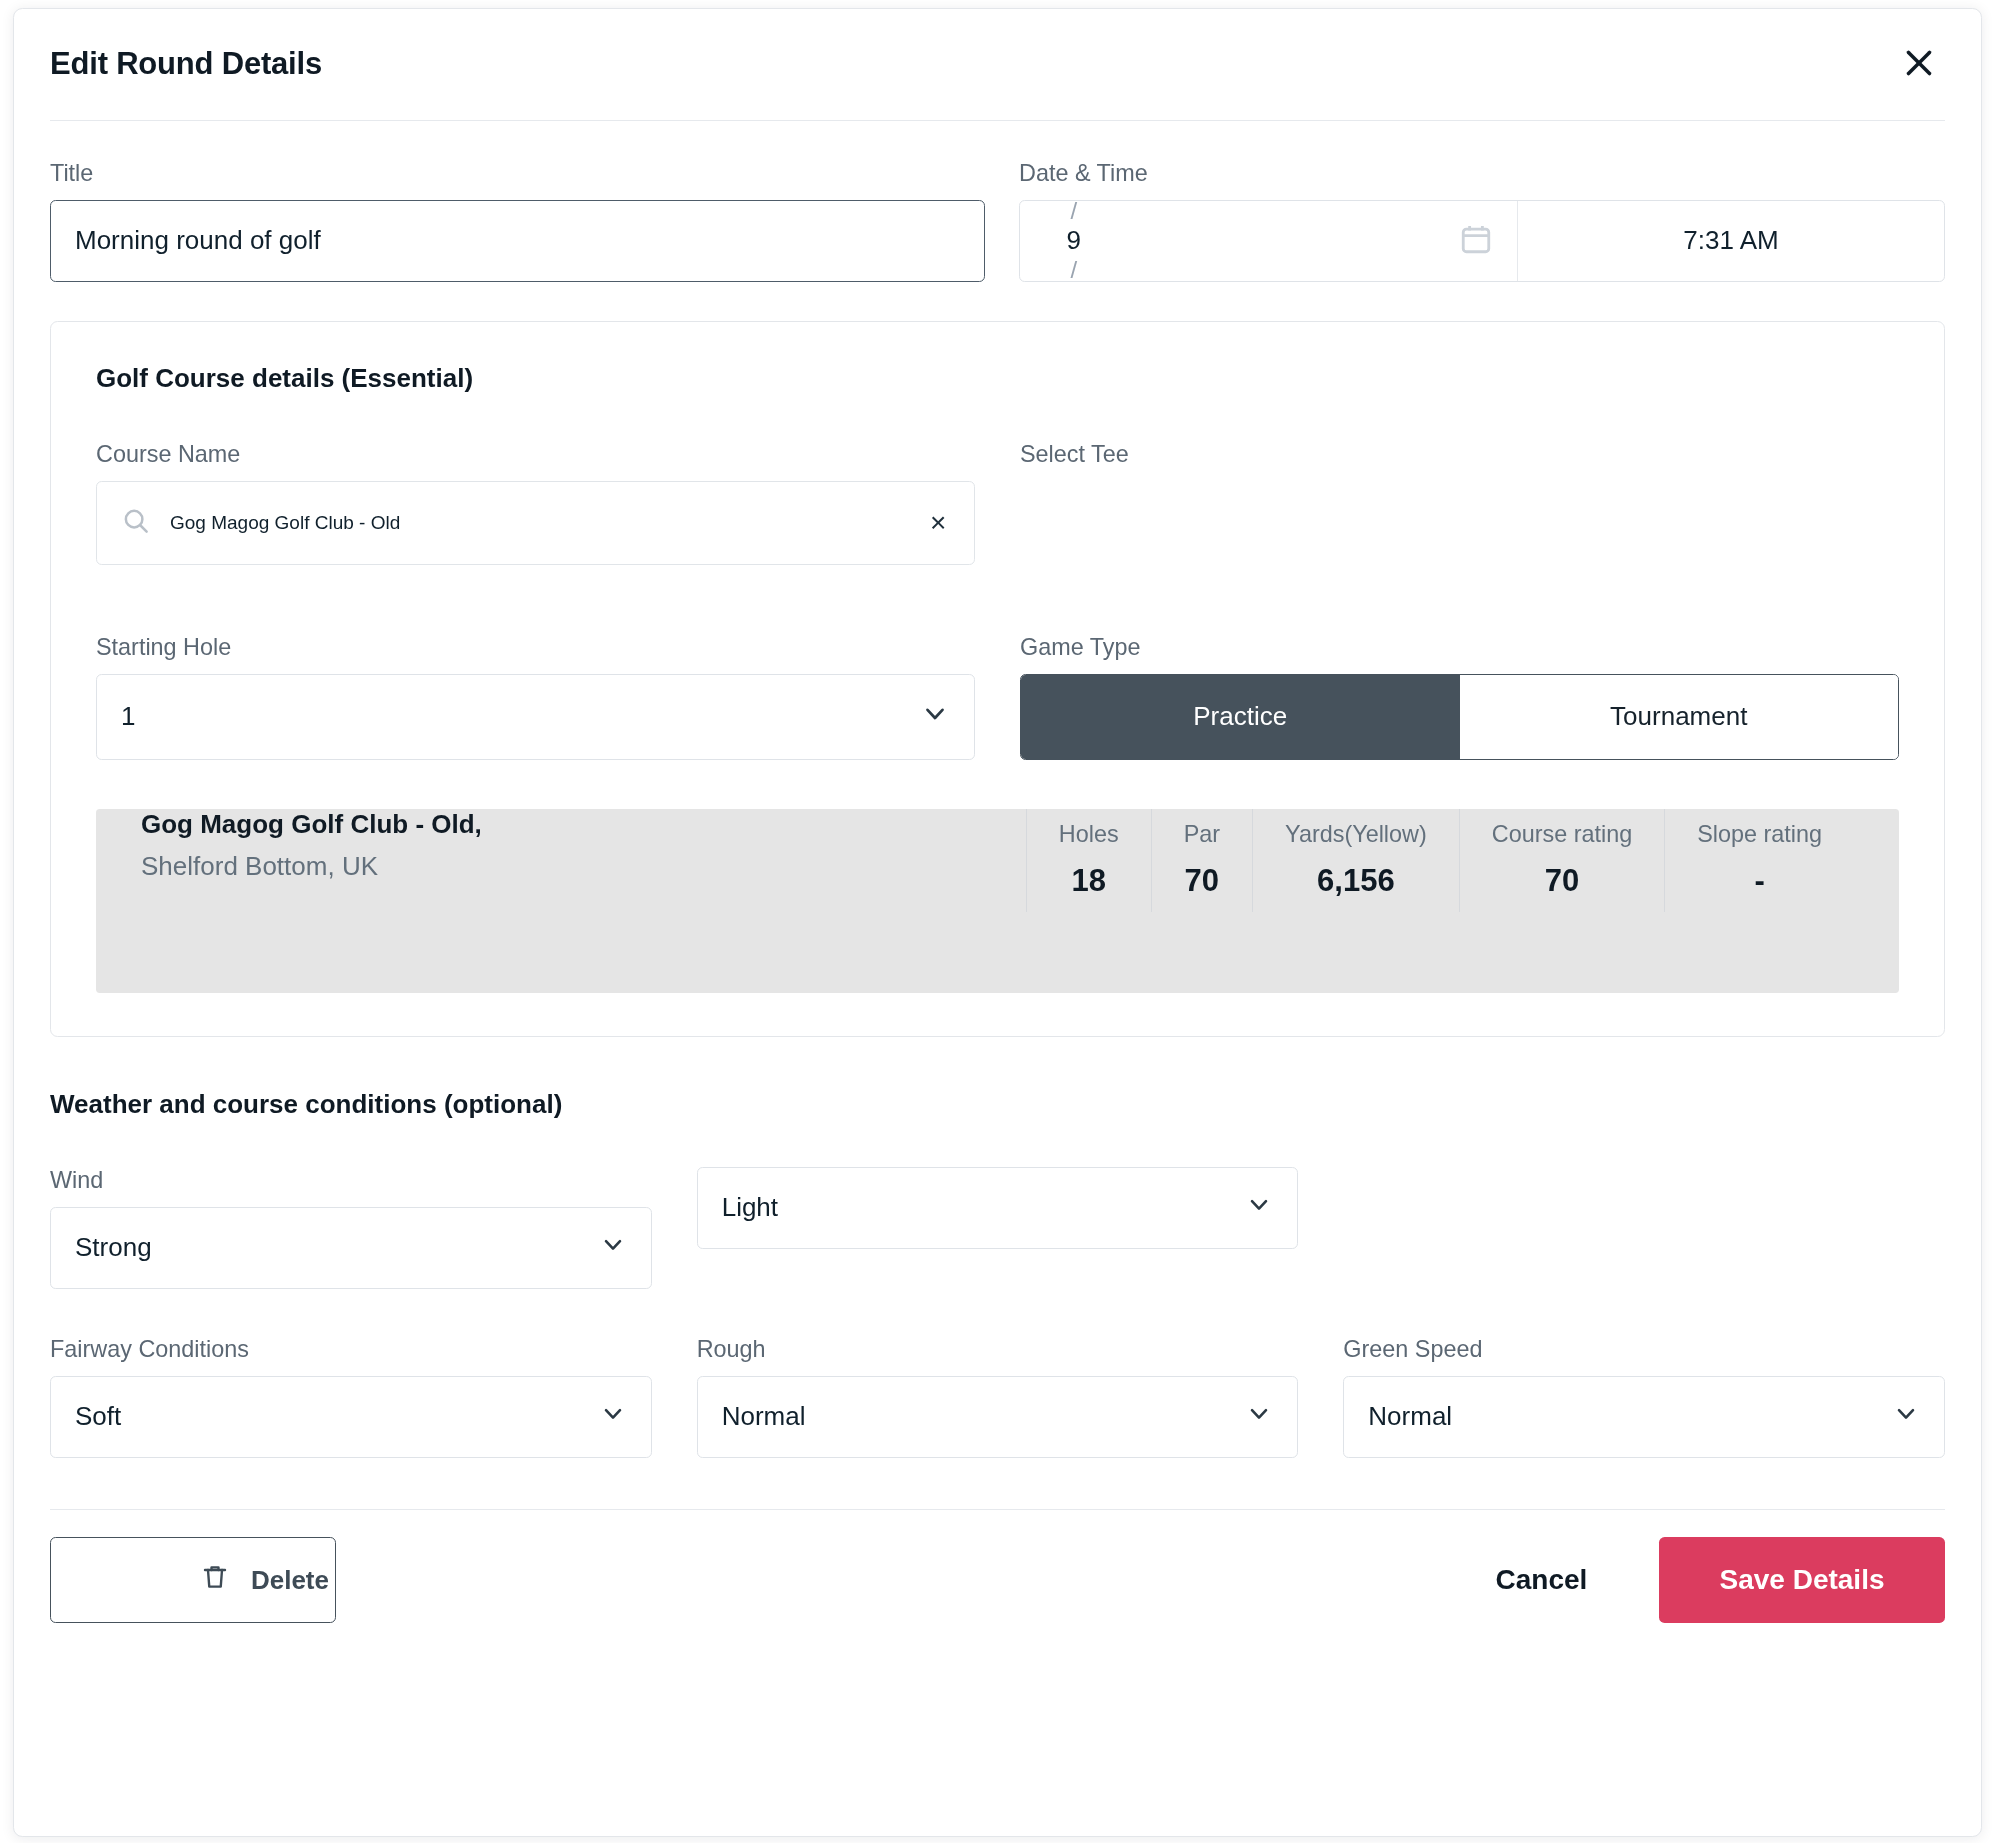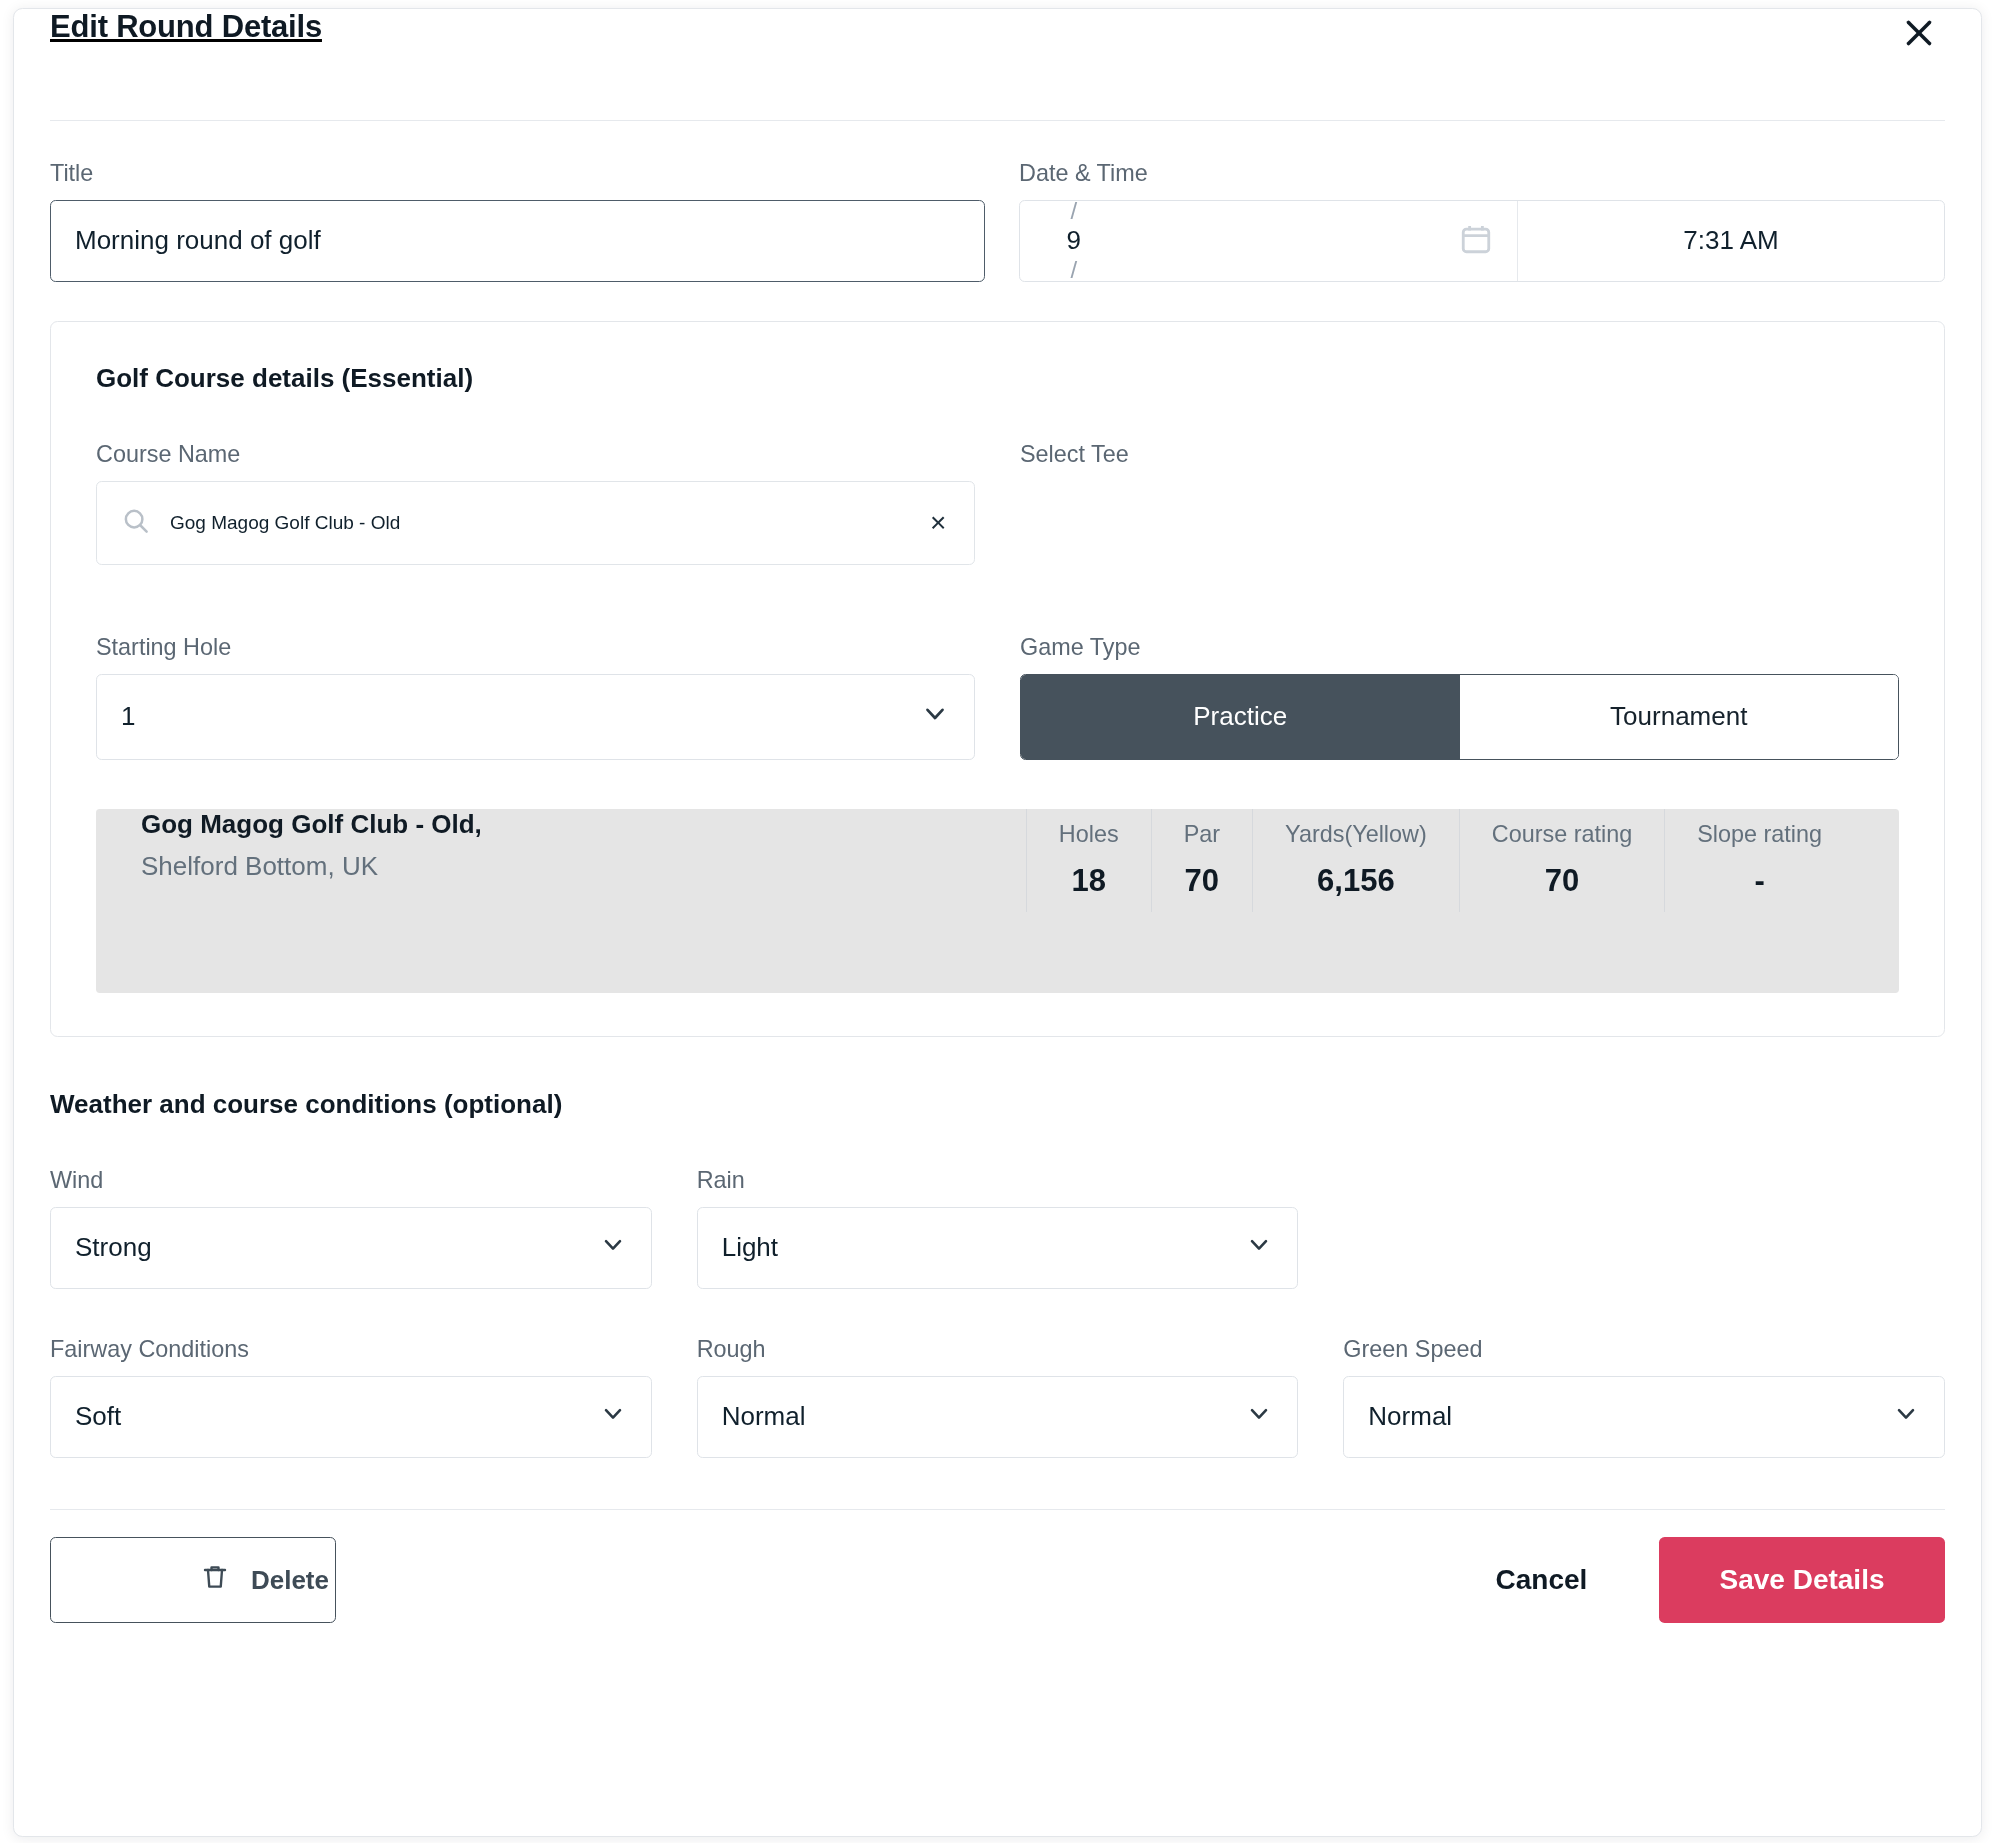--- a/index.html
+++ b/index.html
@@ -26,24 +26,23 @@
     border-radius: 9.4px;
     box-shadow: 0 1.9px 13px rgba(16,24,40,0.08);
     padding: 0 36px;
   }
 
   
   .modal-header {
     position: relative;
     height: 112px;
     display: flex;
-    align-items: flex-start;
+    align-items: center;
     justify-content: space-between;
     border-bottom: 0.9px solid #e6e9ed;
-    text-decoration: underline;
   }
   .modal-title {
     font-size: 31px;
     font-weight: bold;
     color: #0f1a24;
     letter-spacing: -0.2px;
   }
   .close-btn {
     width: 52px;
     height: 52px;
@@ -445,21 +444,20 @@
       <div class="select-box">
         <span>Strong</span>
         <span class="chev">
           <svg width="28" height="28" viewBox="0 0 24 24" fill="none" stroke="#2b3944" stroke-width="2.2" stroke-linecap="round" stroke-linejoin="round">
             <polyline points="6,9.5 12,16 18,9.5"></polyline>
           </svg>
         </span>
       </div>
     </div>
     <div class="w-cell">
-      <span class="field-label">Rain</span>
       <div class="select-box">
         <span>Light</span>
         <span class="chev">
           <svg width="28" height="28" viewBox="0 0 24 24" fill="none" stroke="#2b3944" stroke-width="2.2" stroke-linecap="round" stroke-linejoin="round">
             <polyline points="6,9.5 12,16 18,9.5"></polyline>
           </svg>
         </span>
       </div>
     </div>
     <div class="w-cell"></div>

